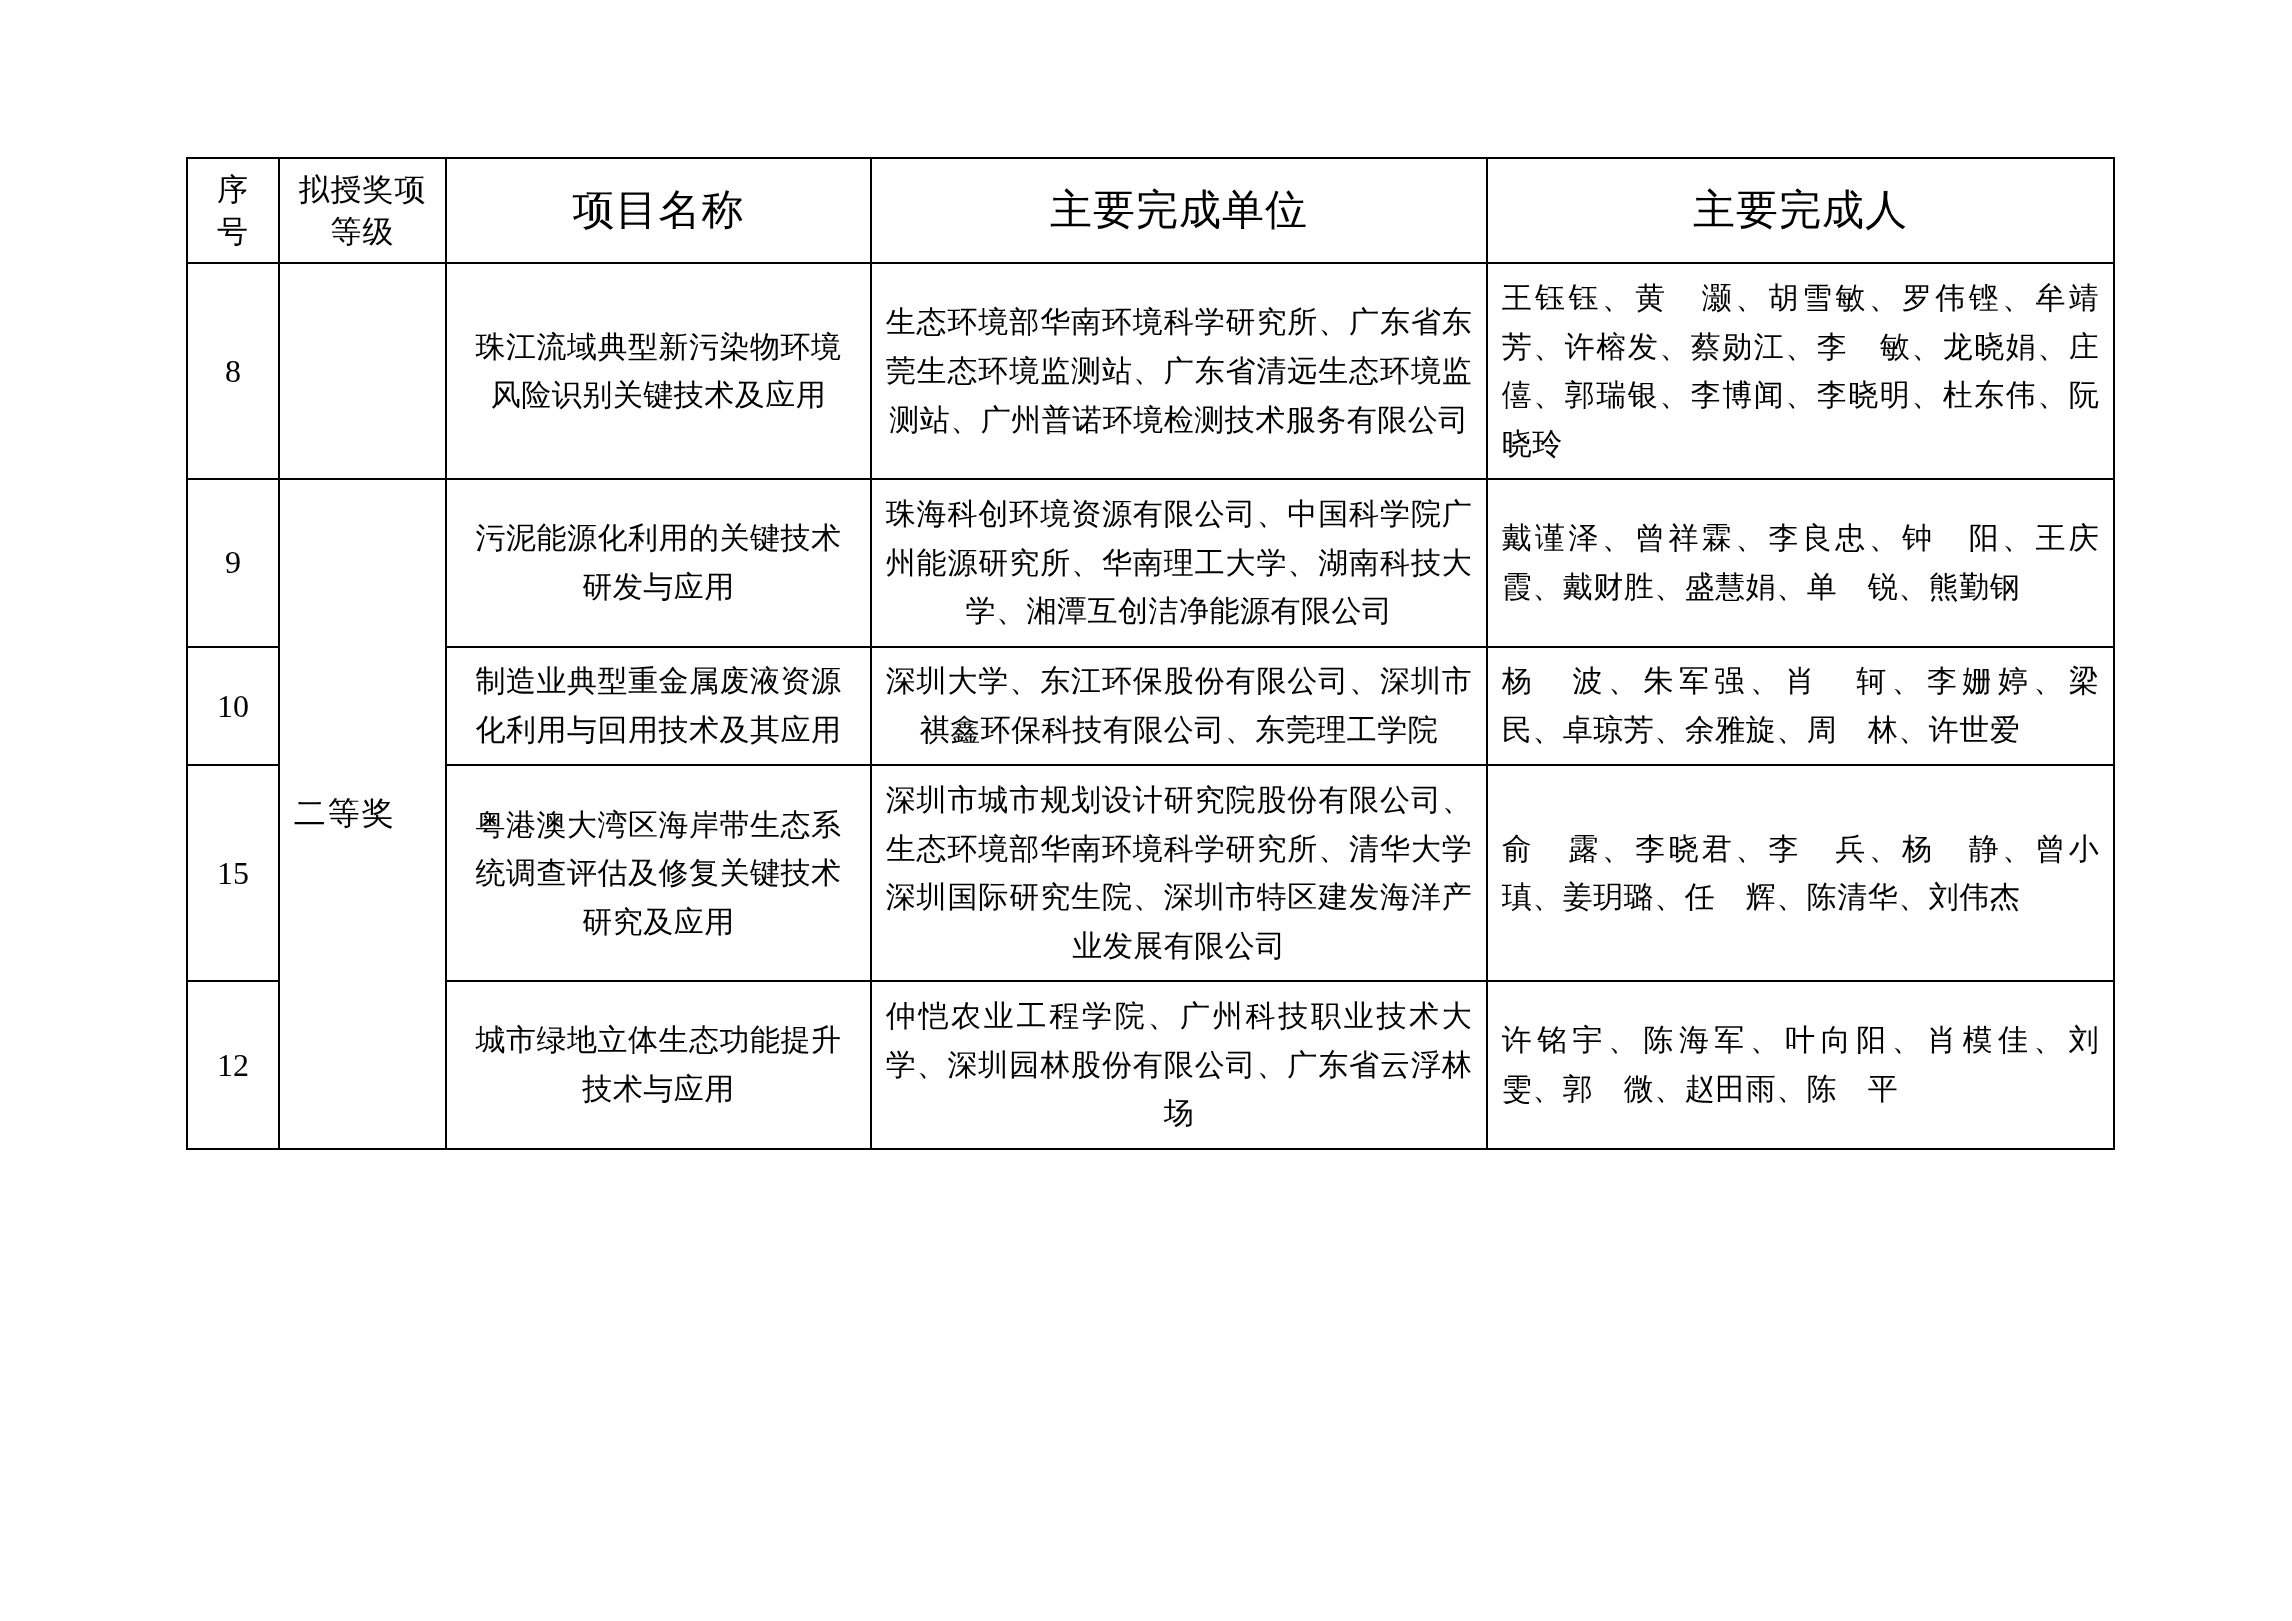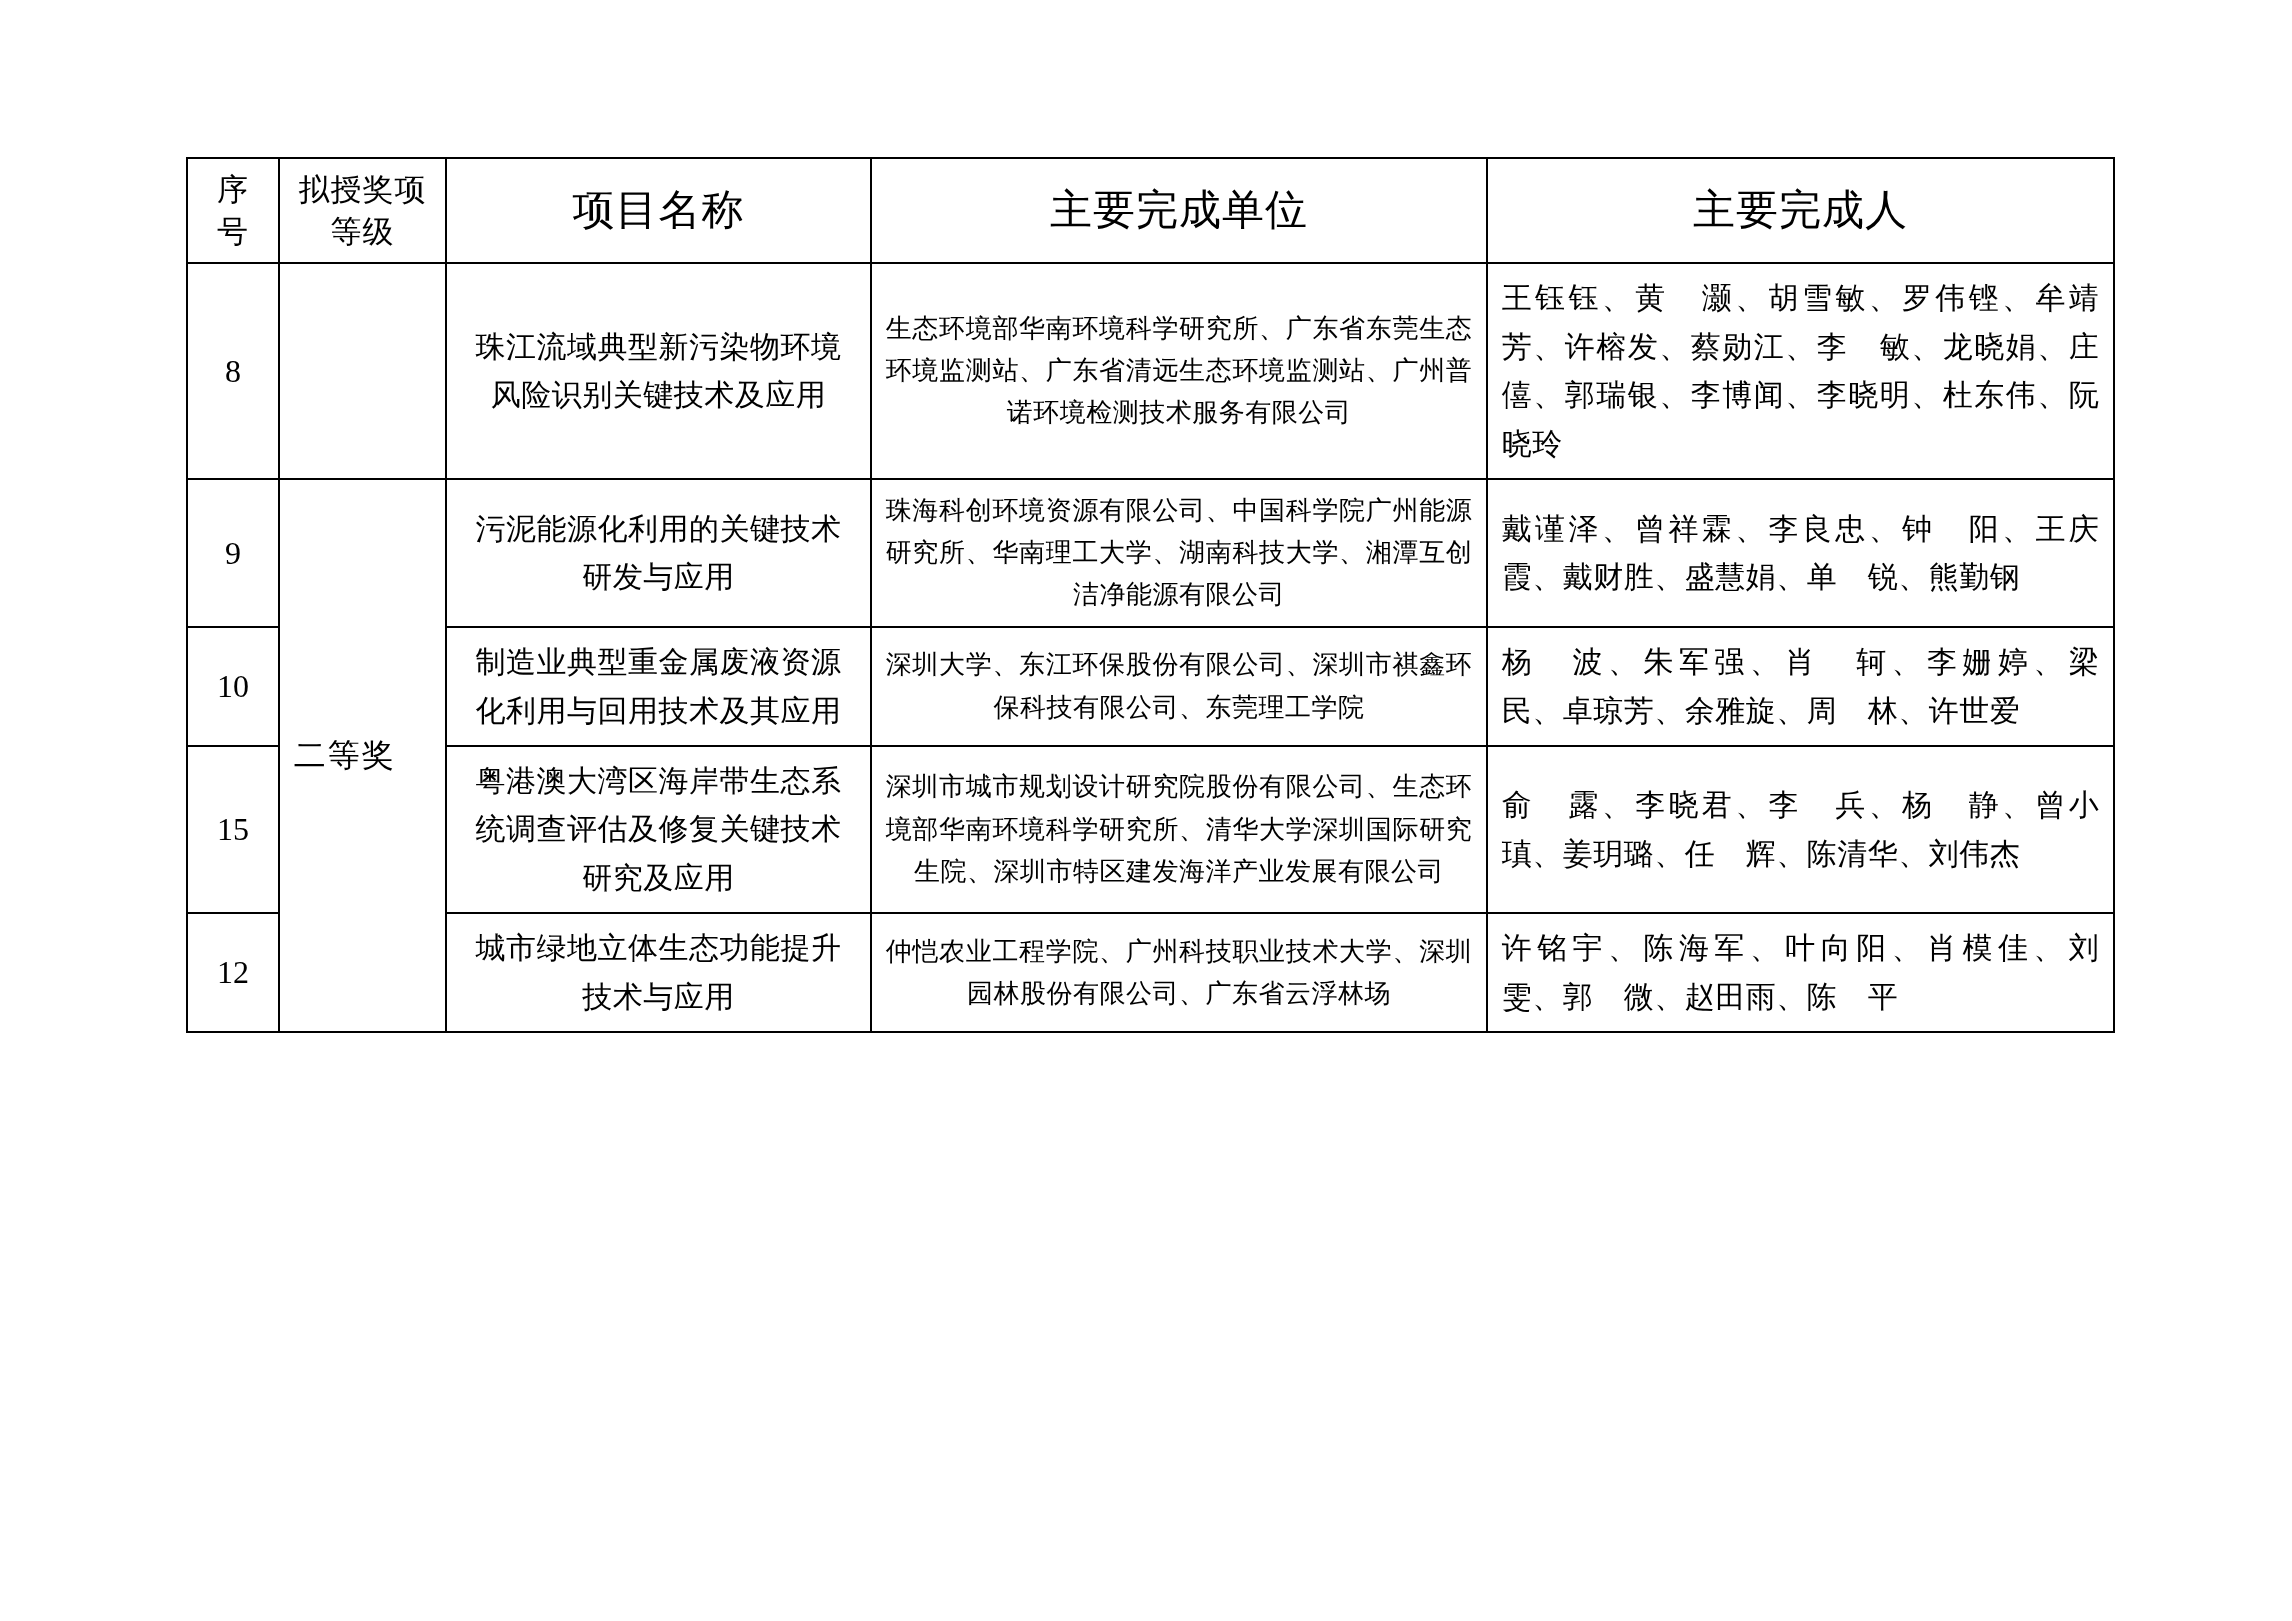--- a/index.html
+++ b/index.html
@@ -65,21 +65,21 @@
   td.cell-project {
     text-align: center;
     font-size: 30px;
     line-height: 1.62;
     letter-spacing: 0.5px;
     margin-top: 26px;
   }
   td.cell-units {
     text-align: justify;
     text-align-last: center;
-    font-size: 26px;
+    font-size: 30px;
     line-height: 1.62;
     letter-spacing: 0.5px;
   }
   td.cell-people {
     text-align: justify;
     text-align-last: left;
     font-size: 30px;
     line-height: 1.62;
     letter-spacing: 0.5px;
   }

